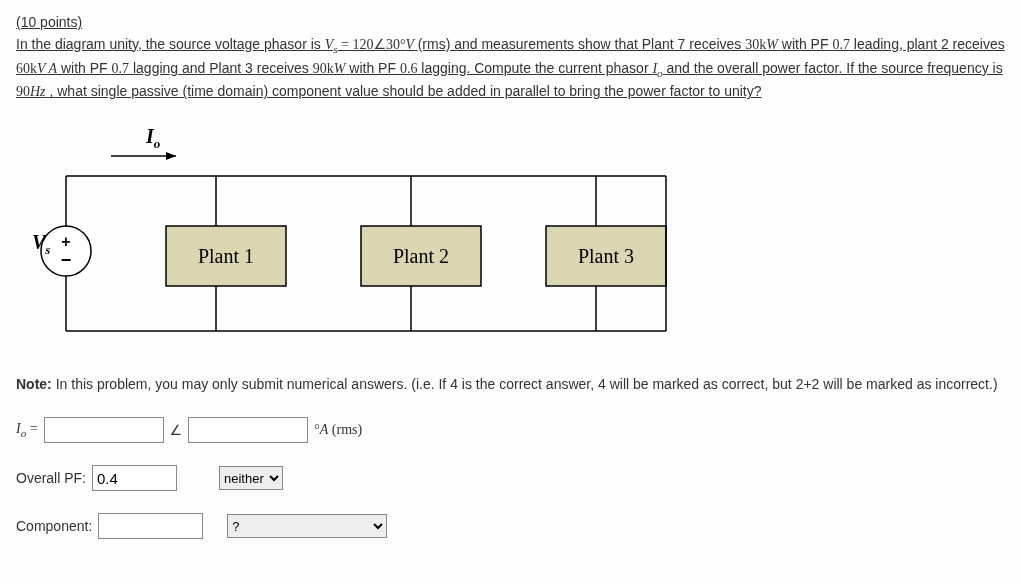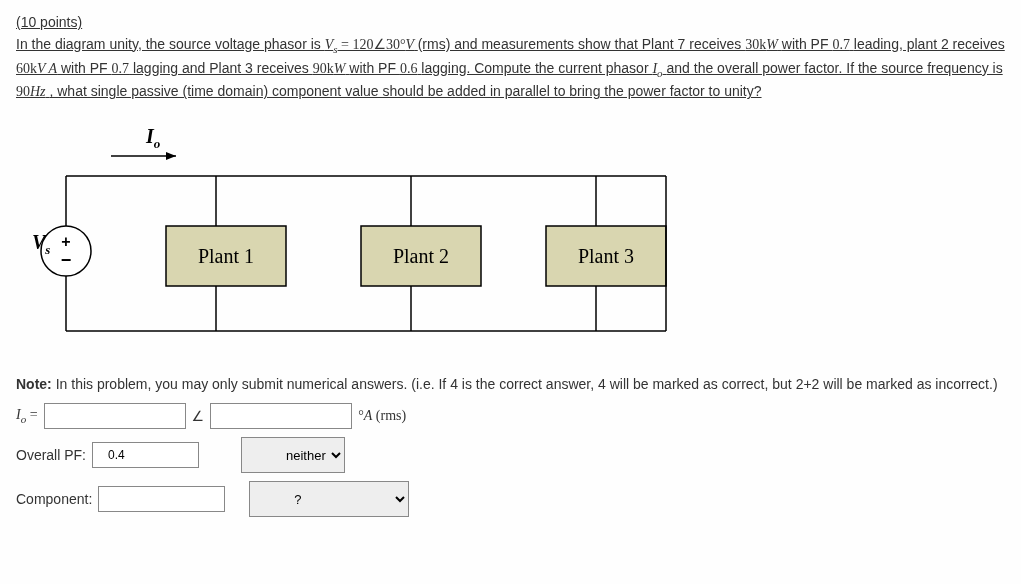--- a/index.html
+++ b/index.html
@@ -21,36 +21,35 @@
     margin: 10px 0 20px 0;
   }
   .note {
     margin-top: 16px;
     line-height: 1.5;
   }
   .answer-row {
     display: flex;
     align-items: center;
     gap: 6px;
-    margin-top: 8px;
+    margin-top: 22px;
     font-size: 14px;
   }
   input[type="text"] {
     height: 22px;
     border: 1px solid #888;
-    padding: 1px 15px;
-    font-size: 12px;
+    padding: 1px 4px;
+    font-size: 15px;
     background: #fff;
   }
   select {
-    height: 36px;
+    height: 24px;
     border: 1px solid #888;
     background: #eee;
     font-size: 13px;
-    padding-left: 40px;
   }
   .mi { font-style: italic; font-family: 'Times New Roman', serif; }
   .sub { font-size: 11px; vertical-align: sub; font-style: italic; font-family:'Times New Roman', serif;}
   .mathspan { font-family: 'Times New Roman', serif; }
 </style>
 </head>
 <body>
 
 <div class="problem-text">
   <span>(10 points)</span><br>

